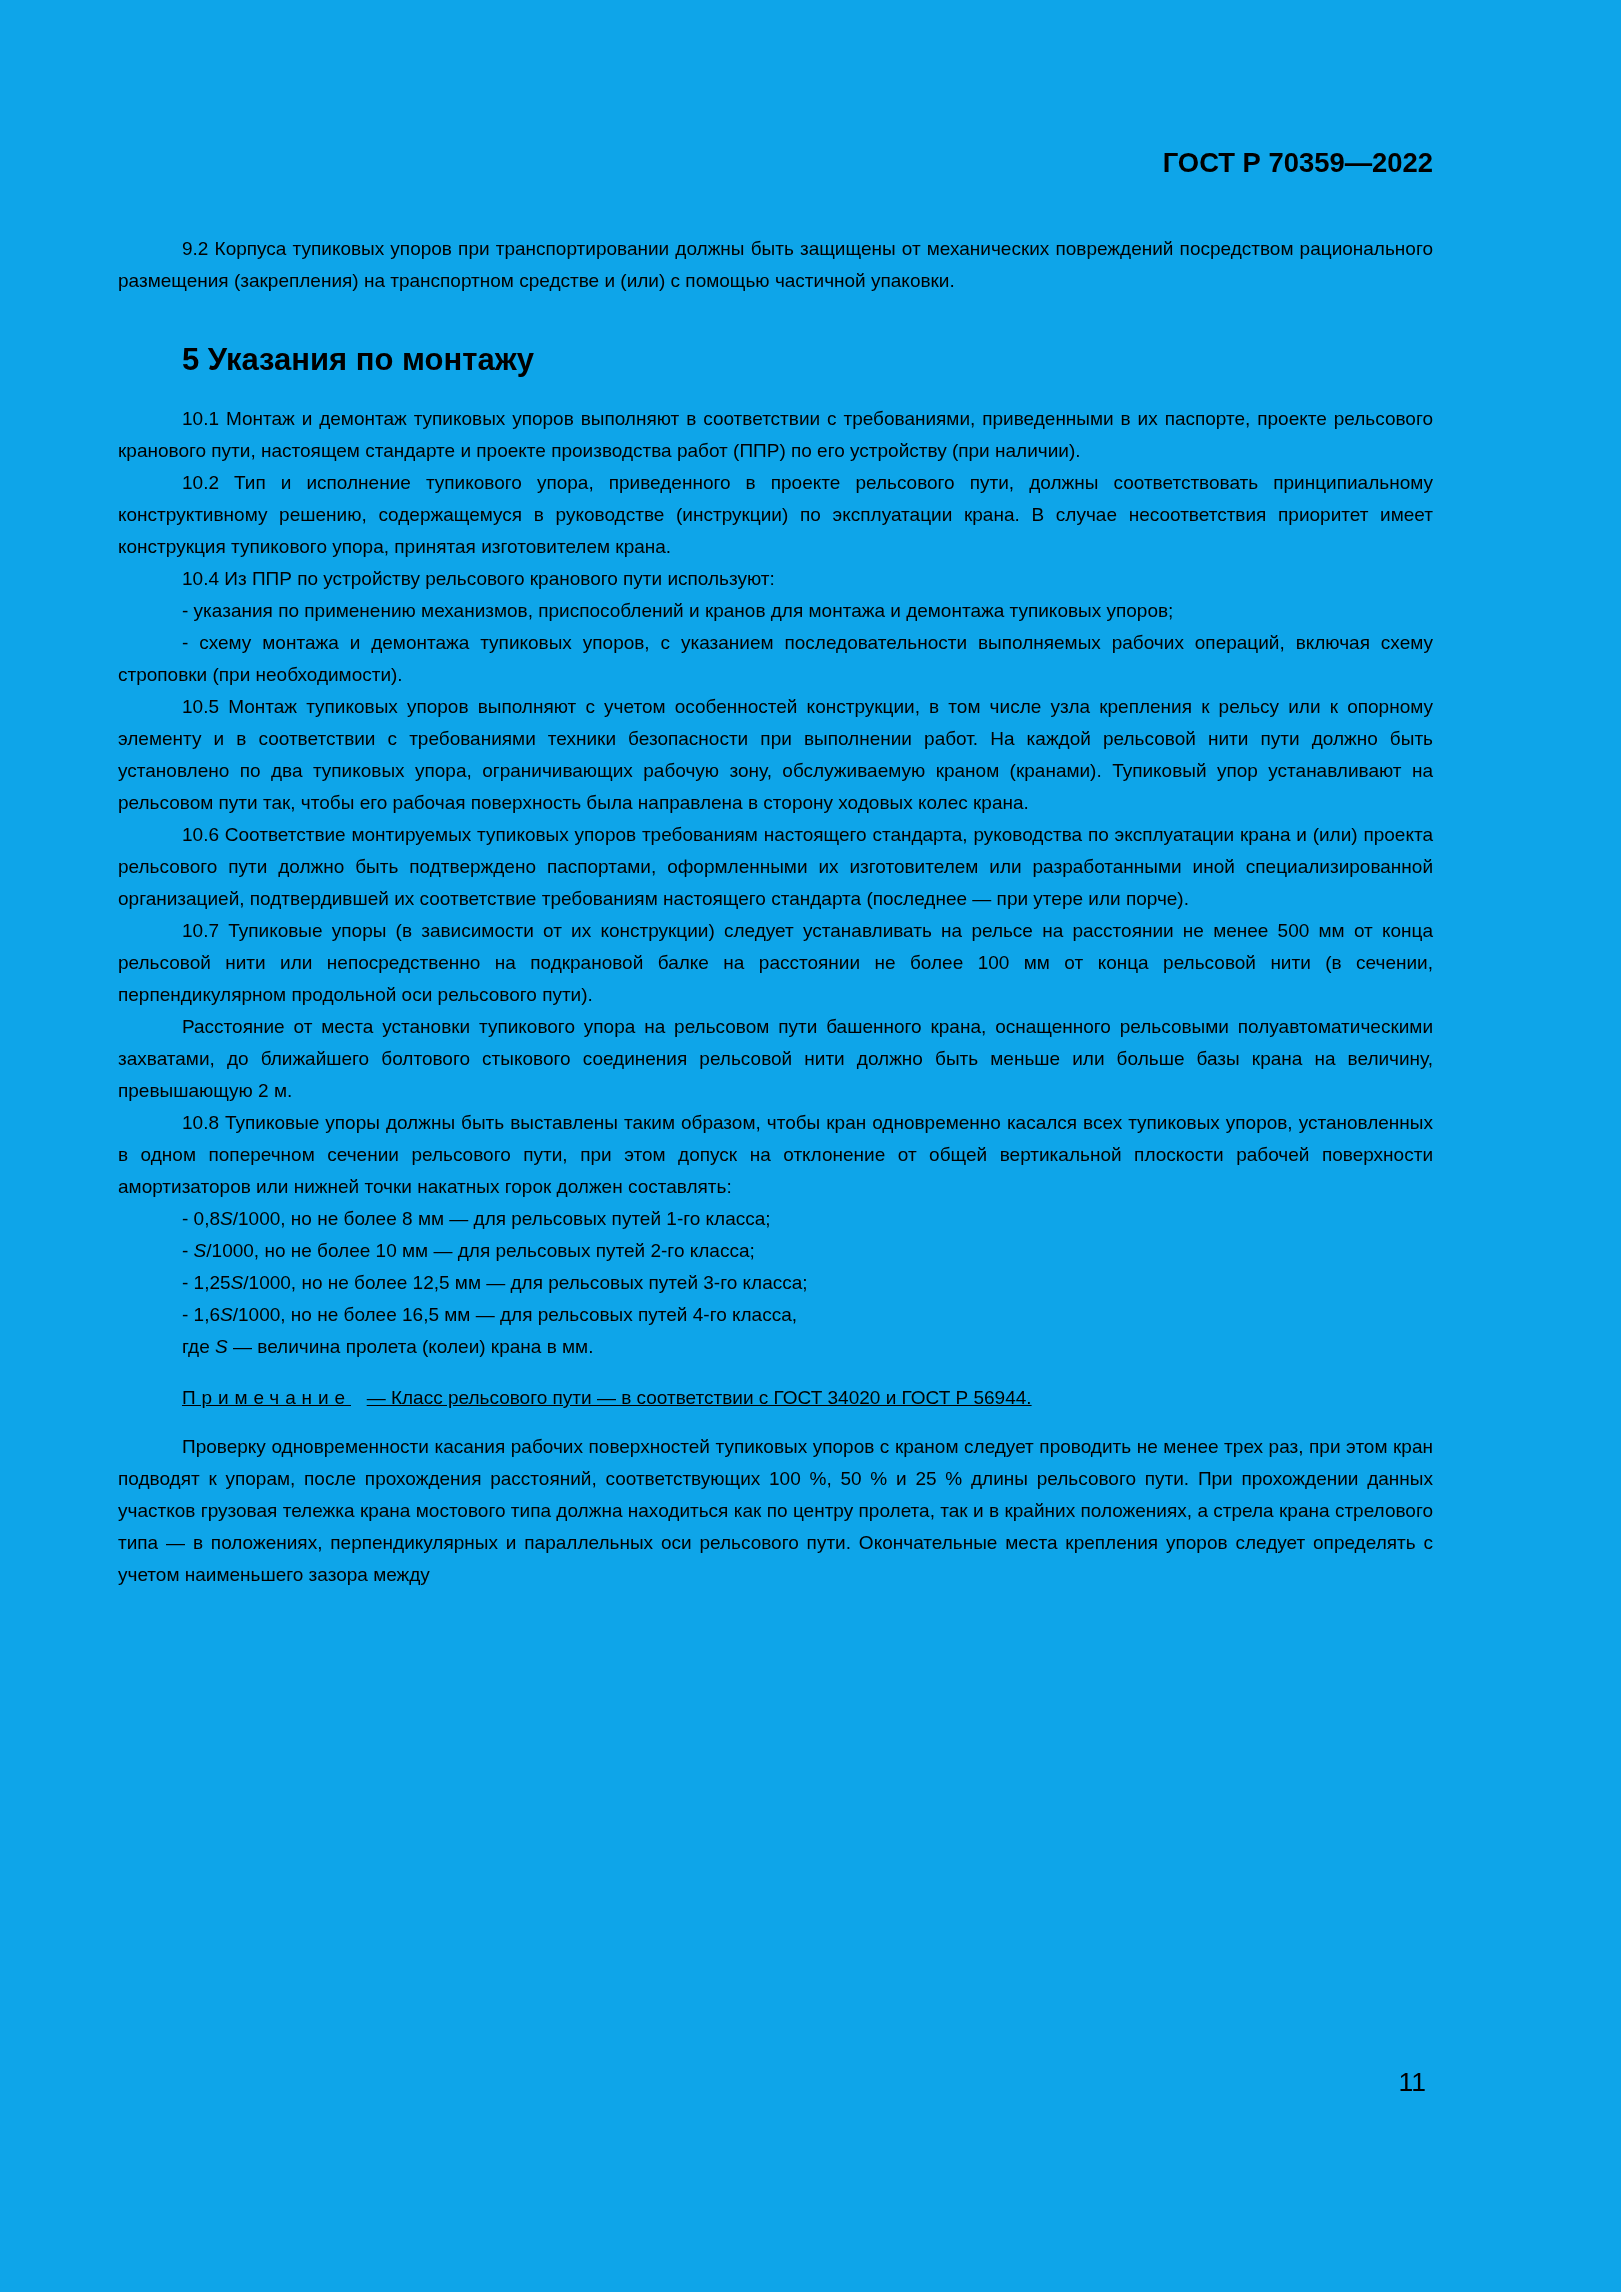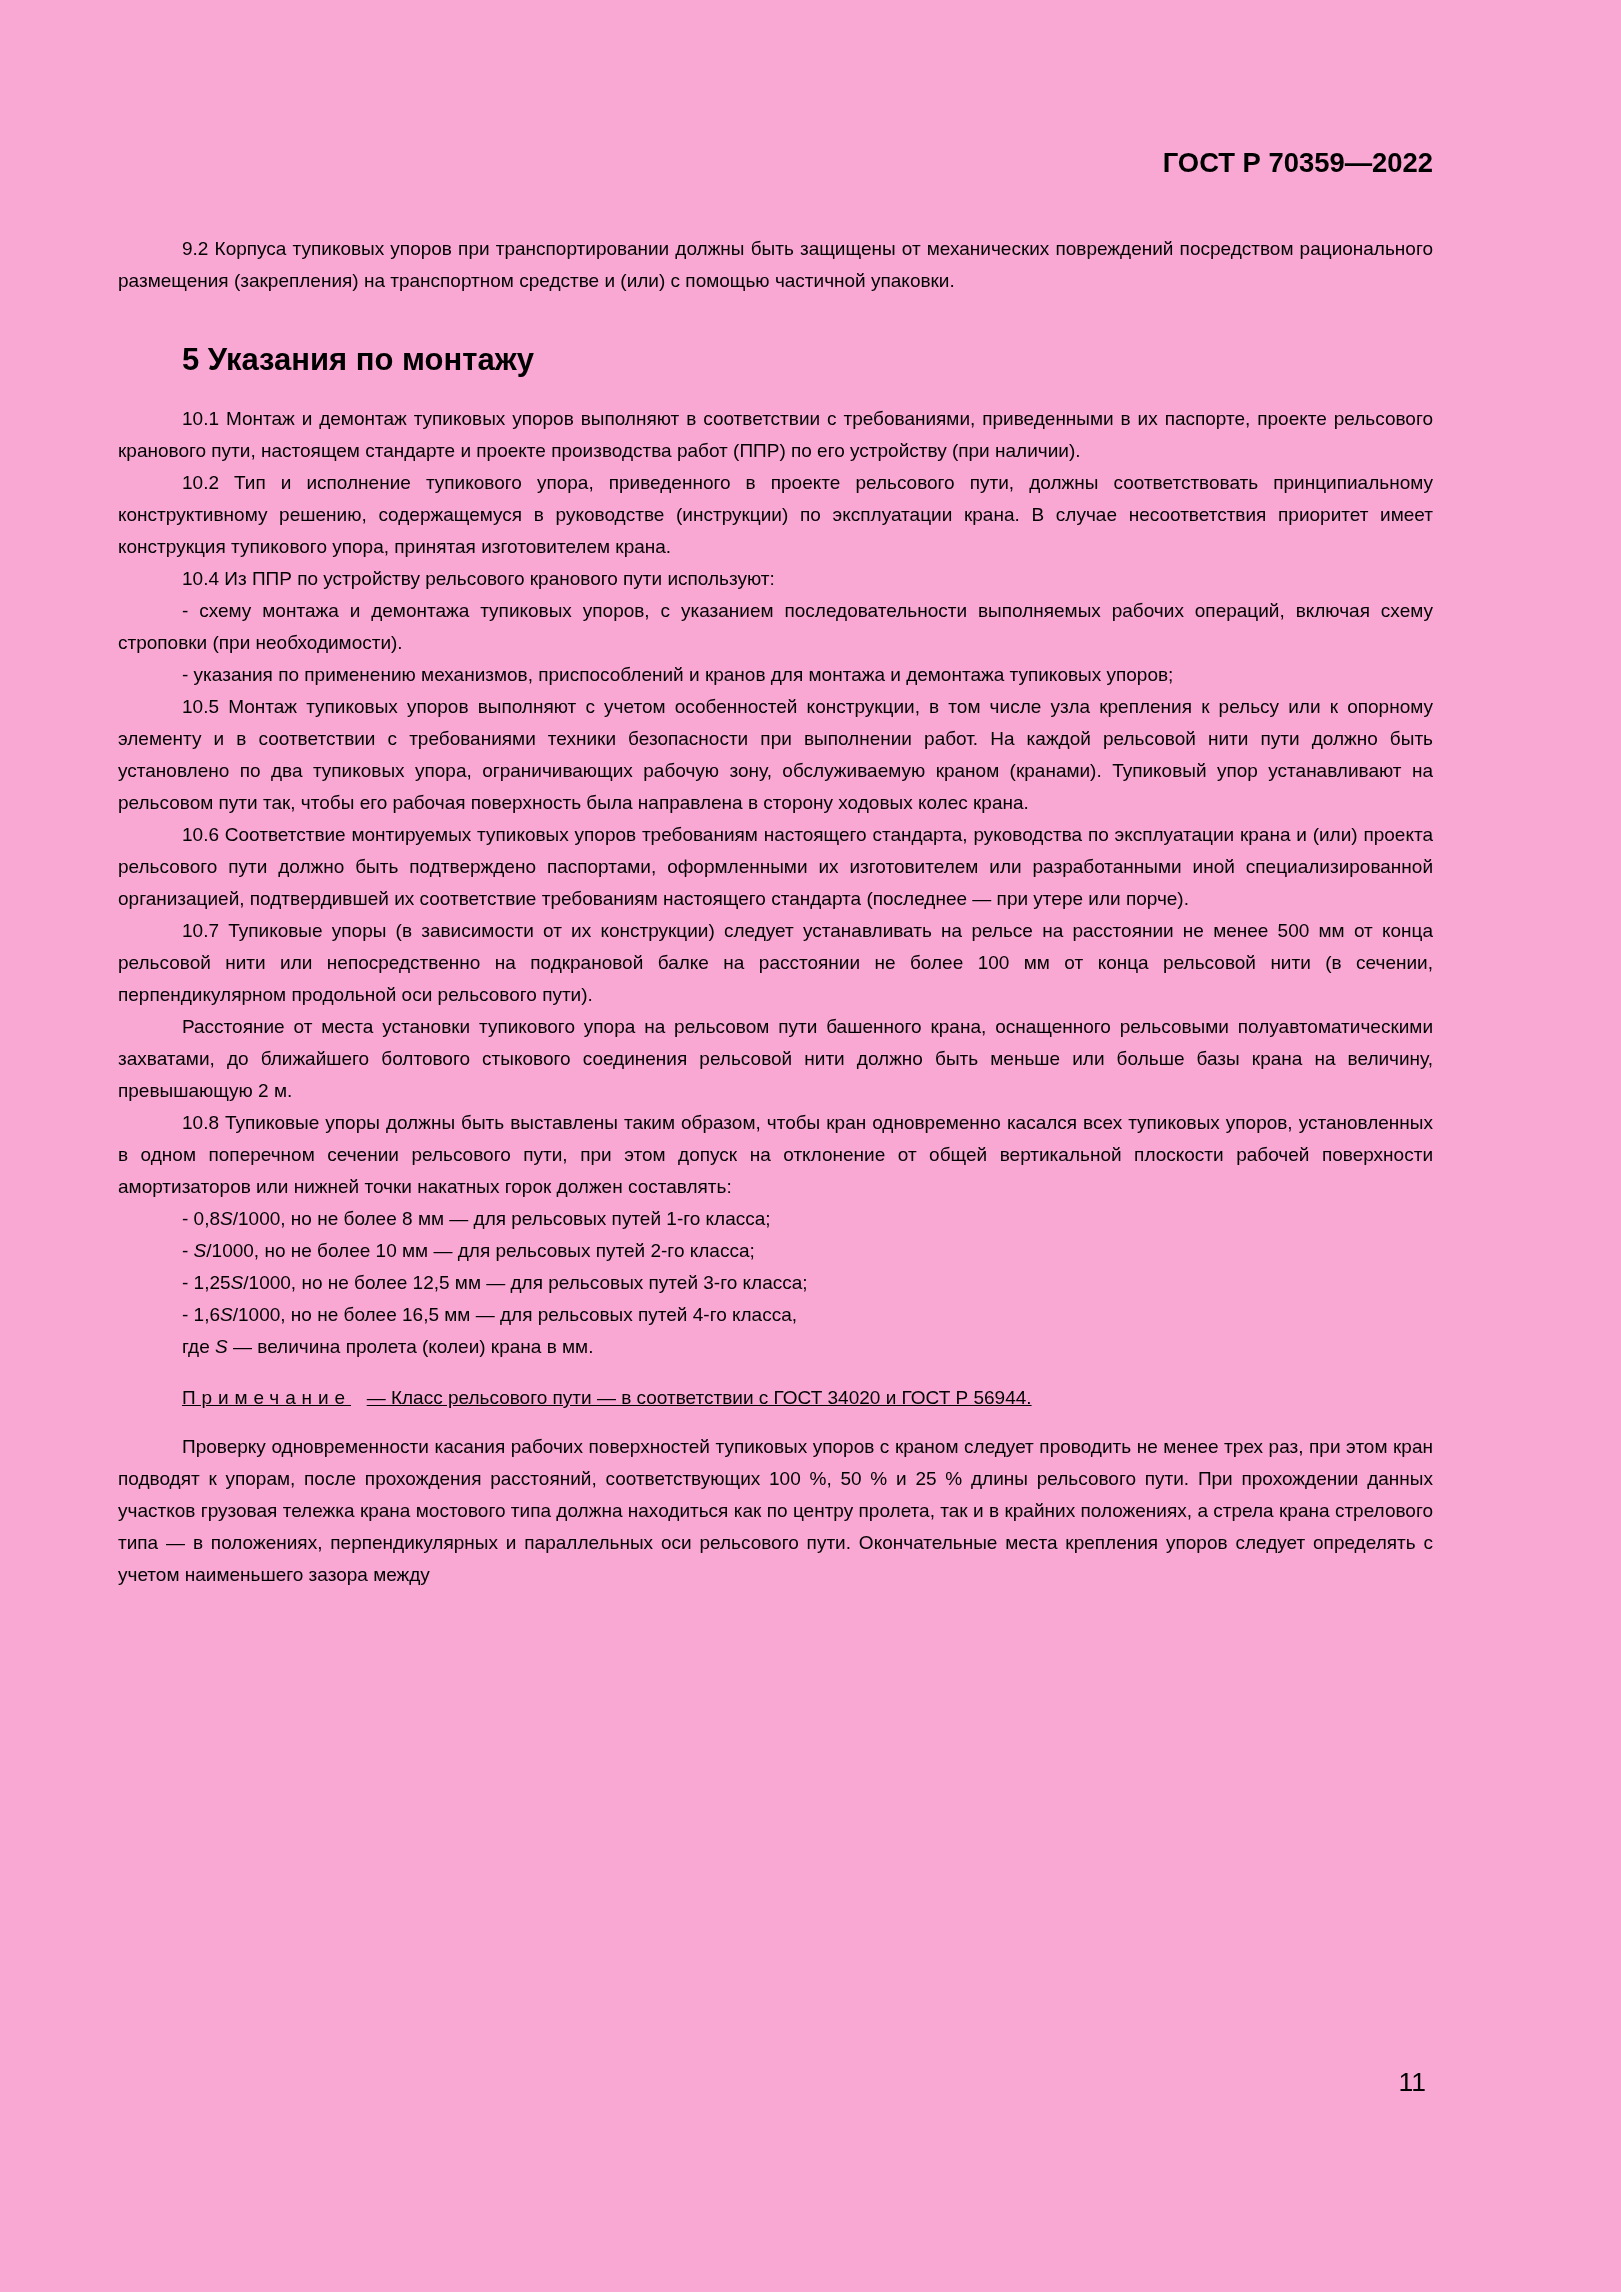--- a/index.html
+++ b/index.html
@@ -1,21 +1,21 @@
 <!DOCTYPE html>
 <html lang="ru"><head>
 <meta charset="utf-8">
 <style>
   * { margin: 0; padding: 0; box-sizing: border-box; }
   html, body { background: #ffffff; }
   .page {
     position: relative;
     width: 1621px;
     height: 2293px;
-    background: #f9a8d4;
+    background: #0ea5e9;
     color: #000000;
     font-family: "Liberation Sans", "DejaVu Sans", sans-serif;
     overflow: hidden;
   }
   .doc-header {
     position: absolute;
     top: 147px;
     left: 118px;
     right: 188px;
     text-align: right;
@@ -78,22 +78,22 @@
   <div class="content">
 
     <p class="para">9.2 Корпуса тупиковых упоров при транспортировании должны быть защищены от механических повреждений посредством рационального размещения (закрепления) на транспортном средстве и (или) с помощью частичной упаковки.</p>
 
     <h2 class="section-heading">5 Указания по монтажу</h2>
 
     <p class="para">10.1 Монтаж и демонтаж тупиковых упоров выполняют в соответствии с требованиями, приведенными в их паспорте, проекте рельсового кранового пути, настоящем стандарте и проекте производства работ (ППР) по его устройству (при наличии).</p>
     <p class="para">10.2 Тип и исполнение тупикового упора, приведенного в проекте рельсового пути, должны соответствовать принципиальному конструктивному решению, содержащемуся в руководстве (инструкции) по эксплуатации крана. В случае несоответствия приоритет имеет конструкция тупикового упора, принятая изготовителем крана.</p>
     <p class="para">10.4 Из ППР по устройству рельсового кранового пути используют:</p>
 
+    <p class="para">- указания по применению механизмов, приспособлений и кранов для монтажа и демонтажа тупиковых упоров;</p>
     <p class="para">- схему монтажа и демонтажа тупиковых упоров, с указанием последовательности выполняемых рабочих операций, включая схему строповки (при необходимости).</p>
-    <p class="para">- указания по применению механизмов, приспособлений и кранов для монтажа и демонтажа тупиковых упоров;</p>
 
     <p class="para">10.5 Монтаж тупиковых упоров выполняют с учетом особенностей конструкции, в том числе узла крепления к рельсу или к опорному элементу и в соответствии с требованиями техники безопасности при выполнении работ. На каждой рельсовой нити пути должно быть установлено по два тупиковых упора, ограничивающих рабочую зону, обслуживаемую краном (кранами). Тупиковый упор устанавливают на рельсовом пути так, чтобы его рабочая поверхность была направлена в сторону ходовых колес крана.</p>
     <p class="para">10.6 Соответствие монтируемых тупиковых упоров требованиям настоящего стандарта, руководства по эксплуатации крана и (или) проекта рельсового пути должно быть подтверждено паспортами, оформленными их изготовителем или разработанными иной специализированной организацией, подтвердившей их соответствие требованиям настоящего стандарта (последнее — при утере или порче).</p>
     <p class="para">10.7 Тупиковые упоры (в зависимости от их конструкции) следует устанавливать на рельсе на расстоянии не менее 500 мм от конца рельсовой нити или непосредственно на подкрановой балке на расстоянии не более 100 мм от конца рельсовой нити (в сечении, перпендикулярном продольной оси рельсового пути).</p>
     <p class="para">Расстояние от места установки тупикового упора на рельсовом пути башенного крана, оснащенного рельсовыми полуавтоматическими захватами, до ближайшего болтового стыкового соединения рельсовой нити должно быть меньше или больше базы крана на величину, превышающую 2 м.</p>
     <p class="para">10.8 Тупиковые упоры должны быть выставлены таким образом, чтобы кран одновременно касался всех тупиковых упоров, установленных в одном поперечном сечении рельсового пути, при этом допуск на отклонение от общей вертикальной плоскости рабочей поверхности амортизаторов или нижней точки накатных горок должен составлять:</p>
 
     <p class="para"><span>- 0,8</span><i class="var">S</i><span>/1000, но не более 8 мм — для рельсовых путей 1-го класса;</span></p>
     <p class="para"><span>- </span><i class="var">S</i><span>/1000, но не более 10 мм — для рельсовых путей 2-го класса;</span></p>
     <p class="para"><span>- 1,25</span><i class="var">S</i><span>/1000, но не более 12,5 мм — для рельсовых путей 3-го класса;</span></p>

